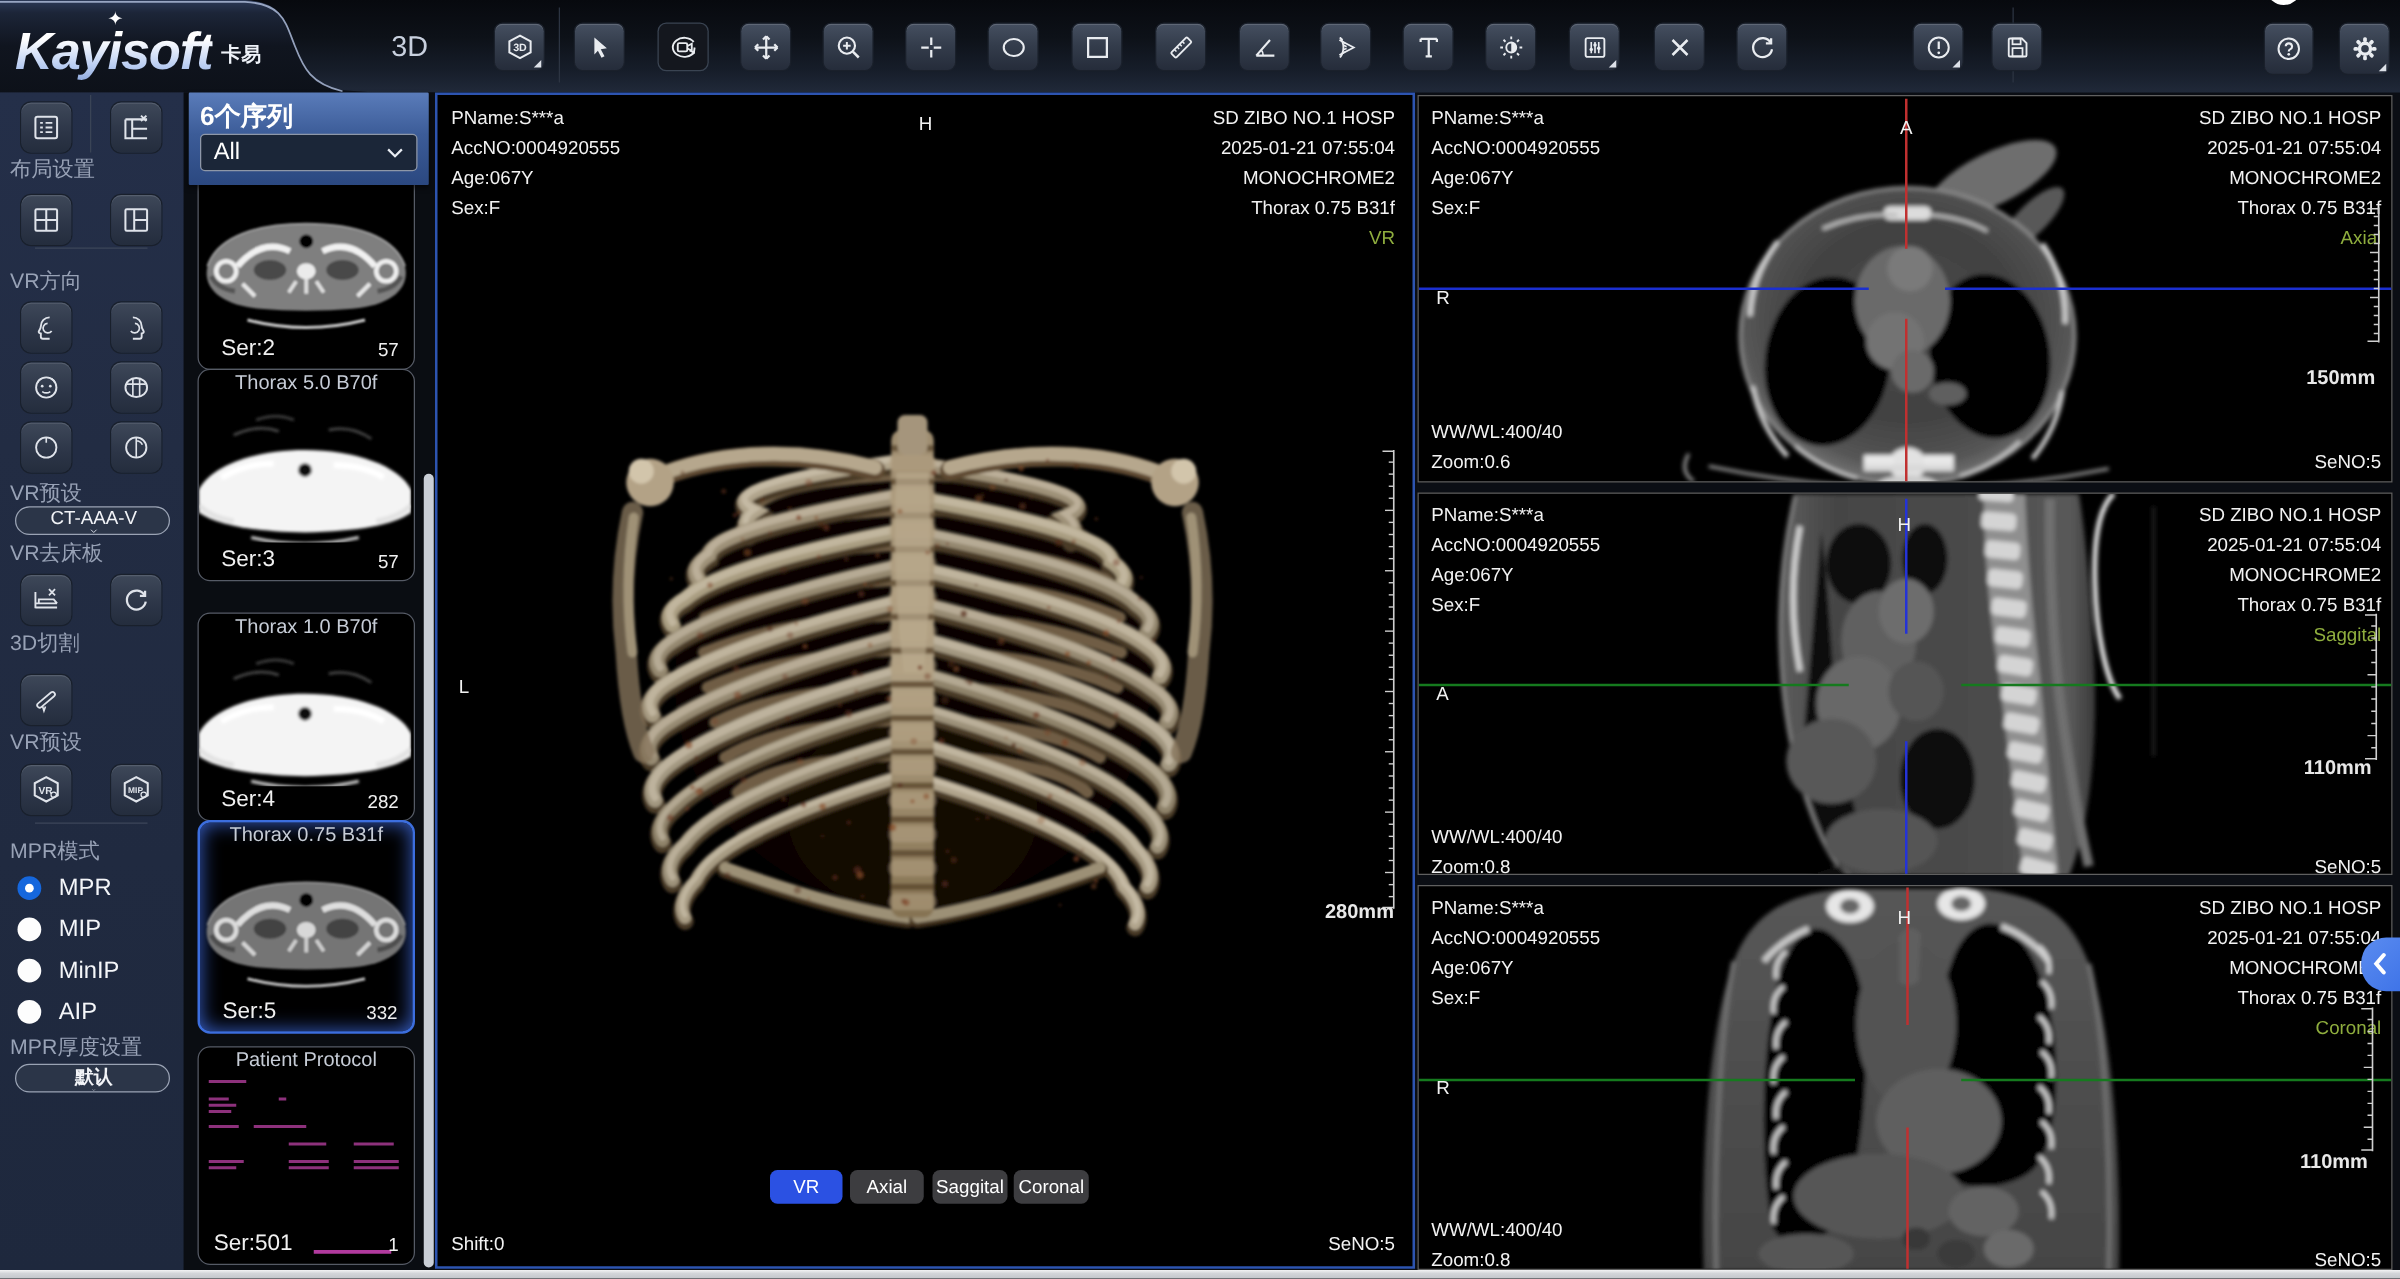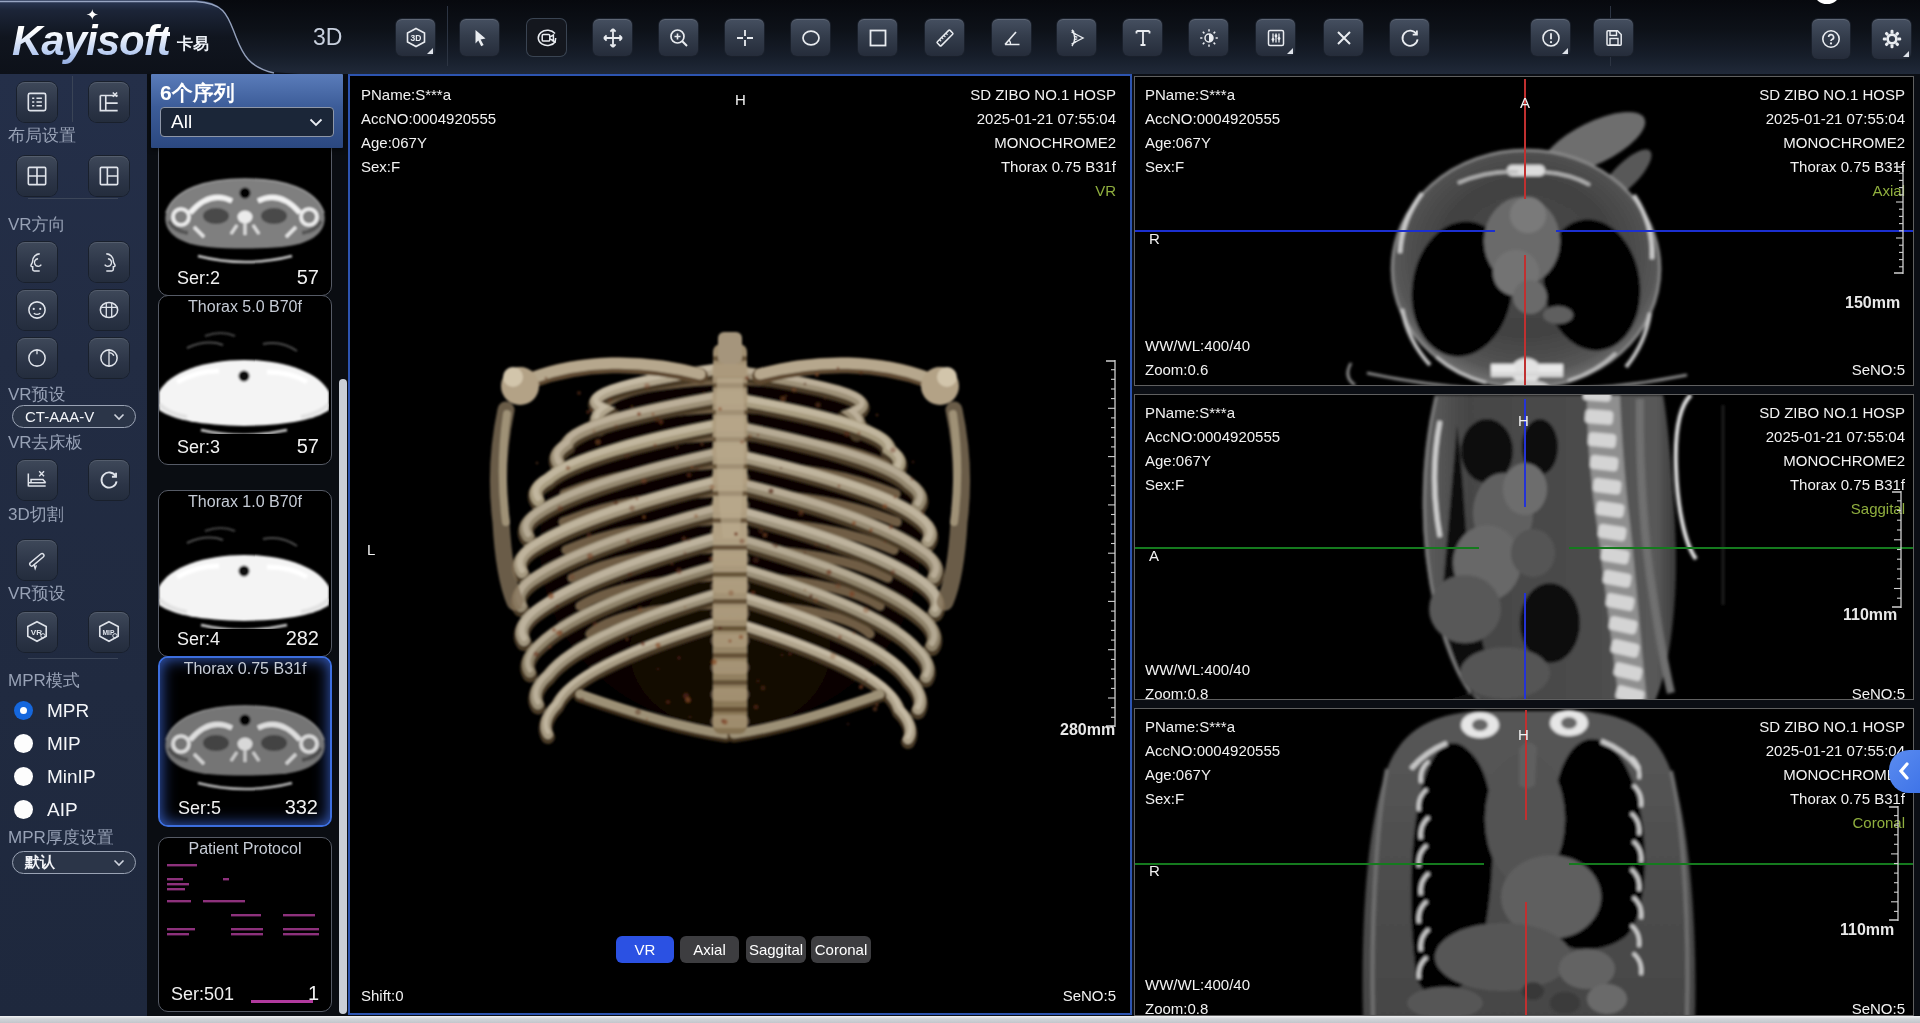--- a/index.html
+++ b/index.html
@@ -20,36 +20,36 @@
 .vsep { position:absolute; top:6px; width:1px; height:60px; background:#2c3442; }
 #avatar { position:absolute; left:1814px; top:-19px; width:26px; height:23px; background:#fff; border-radius:50%; }
 
 #sidebar { position:absolute; left:0; top:74px; width:147px; height:944px;
   background:linear-gradient(180deg,#242f49 0%,#222c43 30%,#1e283d 100%); }
 .sbtn { position:absolute; border-radius:8px; background:linear-gradient(180deg,#3e4859 0%,#2c3547 60%,#242d3d 100%);
   box-shadow:0 0 0 1px #19202c, inset 0 1px 0 rgba(255,255,255,.12); display:flex; align-items:center; justify-content:center; }
 .slabel { position:absolute; font-size:17px; color:#98a2b6; white-space:nowrap; }
 .hr { position:absolute; height:1px; background:#3c4659; }
 .pill { position:absolute; border:1px solid #9aa3b4; border-radius:12px; background:#2b3548; color:#f2f4f8;
-  font-size:15px; display:flex; align-items:center; justify-content:space-between; padding:0 10px 0 12px; }
+  font-size:15px; display:flex; align-items:center; justify-content:space-between; padding:0 10px 0 12px;flex-direction:column; }
 .radio { position:absolute; width:19px; height:19px; border-radius:50%; background:#fdfdfd; }
 .radio.sel { background:#1567dd; }
 .radio.sel::after { content:''; position:absolute; left:6px; top:6px; width:7px; height:7px; border-radius:50%; background:#fff; }
 .rlabel { position:absolute; font-size:19px; color:#f4f6f9; }
 
 #series { position:absolute; left:147px; top:74px; width:201px; height:944px; background:#0a0d12; }
 #serhdr { position:absolute; left:4px; top:0px; width:192px; height:74px; border-radius:1px;
   background:linear-gradient(180deg,#5a7cba 0%,#3c5c98 45%,#2b4880 100%); box-shadow:0 2px 4px rgba(0,0,0,.5); }
 #serhdr .t { position:absolute; left:9px; top:5px; font-size:21px; font-weight:bold; color:#fff; }
 #serhdr .dd { position:absolute; left:9px; top:33px; width:174px; height:30px; background:#1b2638; border:1px solid #8e97a8;
   border-radius:4px; color:#fff; font-size:19px; display:flex; align-items:center; justify-content:space-between; padding:0 10px; }
 .card { position:absolute; left:11px; width:174px; background:#000; border:1px solid #565b66; border-radius:10px; overflow:hidden; }
 .card .ttl { position:absolute; top:2px; left:0; right:0; text-align:center; font-size:16px; color:#c6ccd6; }
 .card .ser { position:absolute; left:18px; bottom:6px; font-size:18px; color:#f0f0f0; }
-.card .num { position:absolute; right:12px; bottom:6px; font-size:20px; color:#f0f0f0; }
+.card .num { position:absolute; right:12px; bottom:6px; font-size:15px; color:#f0f0f0; }
 .card.sel { border:2px solid #3c6ede; box-shadow:inset 0 0 16px rgba(64,110,230,.9); }
 #serscroll { position:absolute; left:192px; top:305px; width:8px; height:635px; background:#c9ced6; border-radius:4px; }
 
 #main { position:absolute; left:348px; top:74px; width:784px; height:941px; background:#000; border:2px solid #2d54b0; }
 .ovl { position:absolute; font-size:15px; line-height:24px; color:#f2f2f2; white-space:nowrap; }
 .mm { position:absolute; font-size:16px; font-weight:bold; color:#e8e8e8; white-space:nowrap; }
 .vbtn { position:absolute; top:860px; height:27px; border-radius:6px; color:#fff; font-size:15px;
   display:flex; align-items:center; justify-content:center; }
 
 .rpanel { position:absolute; left:1134px; width:780px; background:#000; border:1px solid #606060; overflow:hidden; }

